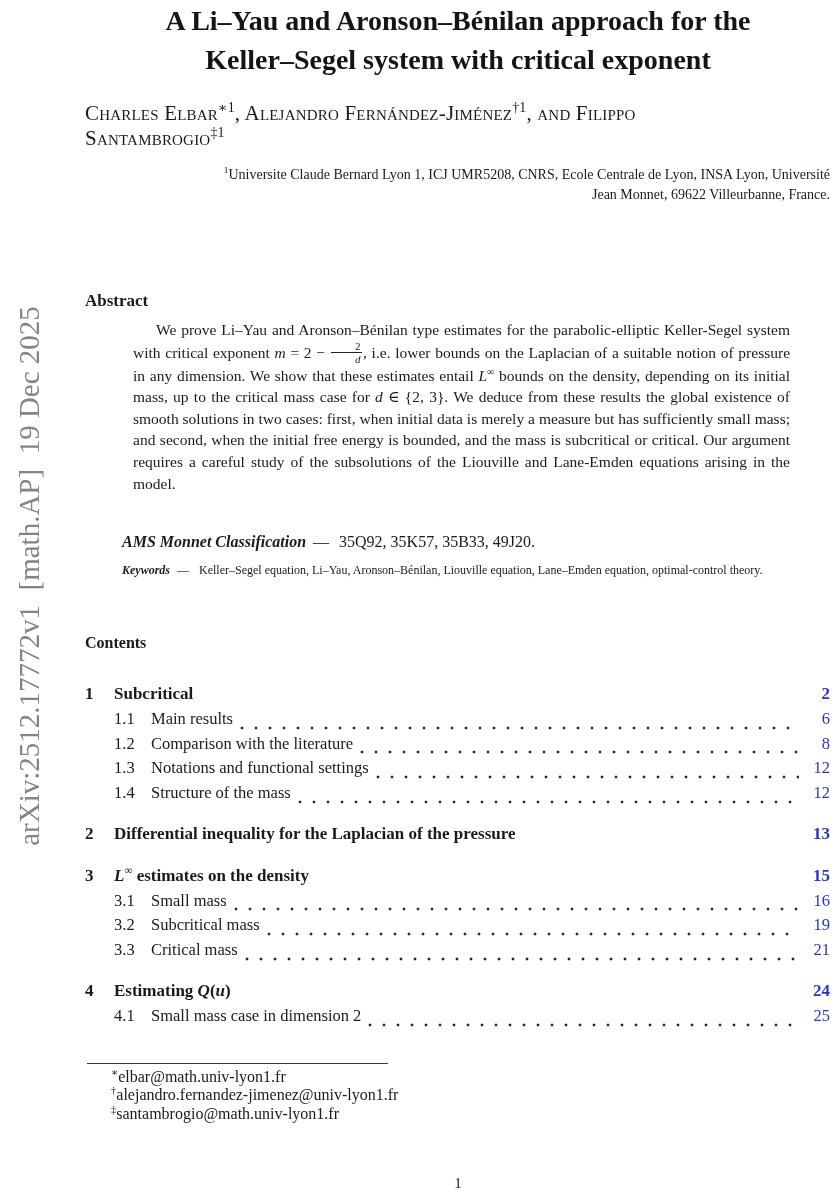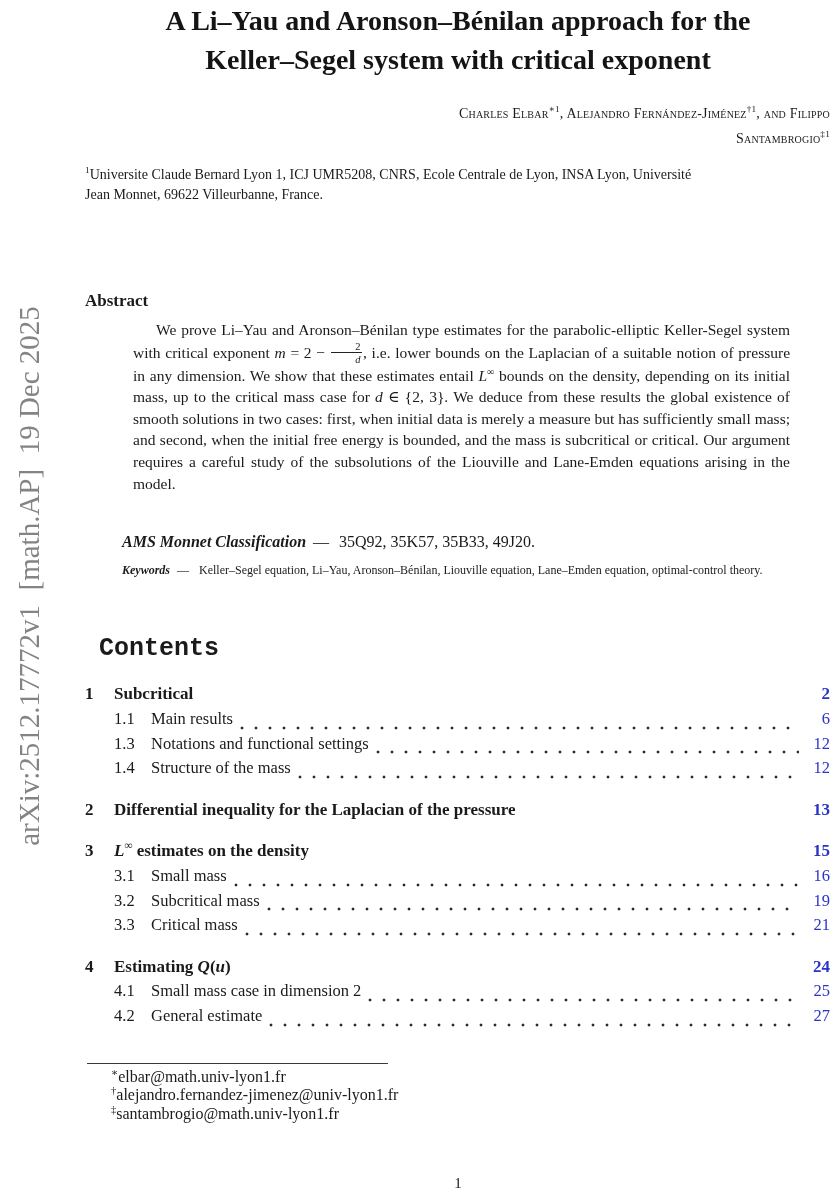--- a/index.html
+++ b/index.html
@@ -10,39 +10,39 @@
   
   .arxiv-stamp { position:absolute; left:-301px; top:556px; width:660px; height:40px;
                  line-height:40px; text-align:center; transform:rotate(-90deg);
                  font-size:29px; color:#848484; white-space:pre; }
 
   .content { position:absolute; left:85px; top:0; width:745px; height:941px; }
 
   .title { position:absolute; top:1px; left:-10px; width:766px; text-align:center;
            font-size:28px; line-height:39px; font-weight:bold; color:#141414; }
 
-  .authors { position:absolute; top:101px; left:0; width:100%; text-align:right;
-             font-variant:small-caps; font-size:14px; line-height:25px; letter-spacing:.2px; }
+  .authors { position:absolute; top:101px; left:0; width:100%; text-align:left;
+             font-variant:small-caps; font-size:21px; line-height:25px; letter-spacing:.2px; }
 
-  .affiliation { position:absolute; top:165px; left:0; width:100%; text-align:left;
+  .affiliation { position:absolute; top:165px; left:0; width:100%; text-align:right;
                  font-size:14px; line-height:20px; }
 
   .abstract-heading { position:absolute; top:291px; left:0; width:100%; 
                       font-weight:bold; font-size:17px; }
 
   .abstract-body { position:absolute; top:319px; left:48px; width:657px; font-size:15.5px;
                    line-height:21.6px; text-align:justify; text-indent:23px; }
 
   .meta-ams { position:absolute; top:533px; left:0; width:745px; font-size:16px; text-indent:37px; }
   .meta-keywords { position:absolute; top:558px; left:0; width:745px; font-size:12px;
                    line-height:24.5px; text-align:justify; text-indent:37px; }
   .meta-label { font-weight:bold; font-style:italic; }
   .meta-dash { margin:0 10px 0 7px; }
 
-  .contents-heading { position:absolute; top:634px; left:14px; font-size:25px; font-weight:bold;font-family:Liberation Mono, monospace; }
+  .contents-heading { position:absolute; top:634px; left:0; font-size:16px; font-weight:bold; }
 
   .toc { position:absolute; top:684px; left:0; width:745px; font-size:16.5px; }
   .toc-row { display:flex; align-items:baseline; height:24.8px; }
   .toc-row.section { font-weight:bold; font-size:17px; margin-top:16.5px; }
   .toc-row.section.first { margin-top:0; }
   .toc-row.sub { padding-left:29px; }
   .toc-num-sec { flex:none; width:29px; }
   .toc-num-sub { flex:none; width:37px; }
   .toc-title { flex:none; white-space:pre; }
   .toc-fill { flex:1 1 auto; }
@@ -110,20 +110,26 @@
           <span class="toc-fill"></span>
           <span class="toc-page">2</span>
         </div>
         <div class="toc-row sub">
           <span class="toc-num-sub">1.1</span>
           <span class="toc-title"><span>Main results</span></span>
           <span class="toc-dots"></span>
           <span class="toc-page">6</span>
         </div>
         <div class="toc-row sub">
+          <span class="toc-num-sub">1.2</span>
+          <span class="toc-title"><span>Comparison with the literature</span></span>
+          <span class="toc-dots"></span>
+          <span class="toc-page">8</span>
+        </div>
+        <div class="toc-row sub">
           <span class="toc-num-sub">1.3</span>
           <span class="toc-title"><span>Notations and functional settings</span></span>
           <span class="toc-dots"></span>
           <span class="toc-page">12</span>
         </div>
         <div class="toc-row sub">
           <span class="toc-num-sub">1.4</span>
           <span class="toc-title"><span>Structure of the mass</span></span>
           <span class="toc-dots"></span>
           <span class="toc-page">12</span>
@@ -163,26 +169,20 @@
           <span class="toc-title"><span>Estimating </span><span class="s-i">Q</span><span>(</span><span class="s-i">u</span><span>)</span></span>
           <span class="toc-fill"></span>
           <span class="toc-page">24</span>
         </div>
         <div class="toc-row sub">
           <span class="toc-num-sub">4.1</span>
           <span class="toc-title"><span>Small mass case in dimension 2</span></span>
           <span class="toc-dots"></span>
           <span class="toc-page">25</span>
         </div>
-        <div class="toc-row sub">
-          <span class="toc-num-sub">4.2</span>
-          <span class="toc-title"><span>General estimate</span></span>
-          <span class="toc-dots"></span>
-          <span class="toc-page">27</span>
-        </div>
       </div>
 
     <div class="footnote-rule"></div>
 
     <div class="footnotes">
       <div class="footnote"><span class="s-sup">∗</span><span>elbar@math.univ-lyon1.fr</span></div>
       <div class="footnote"><span class="s-sup">†</span><span>alejandro.fernandez-jimenez@univ-lyon1.fr</span></div>
       <div class="footnote"><span class="s-sup">‡</span><span>santambrogio@math.univ-lyon1.fr</span></div>
     </div>
 

